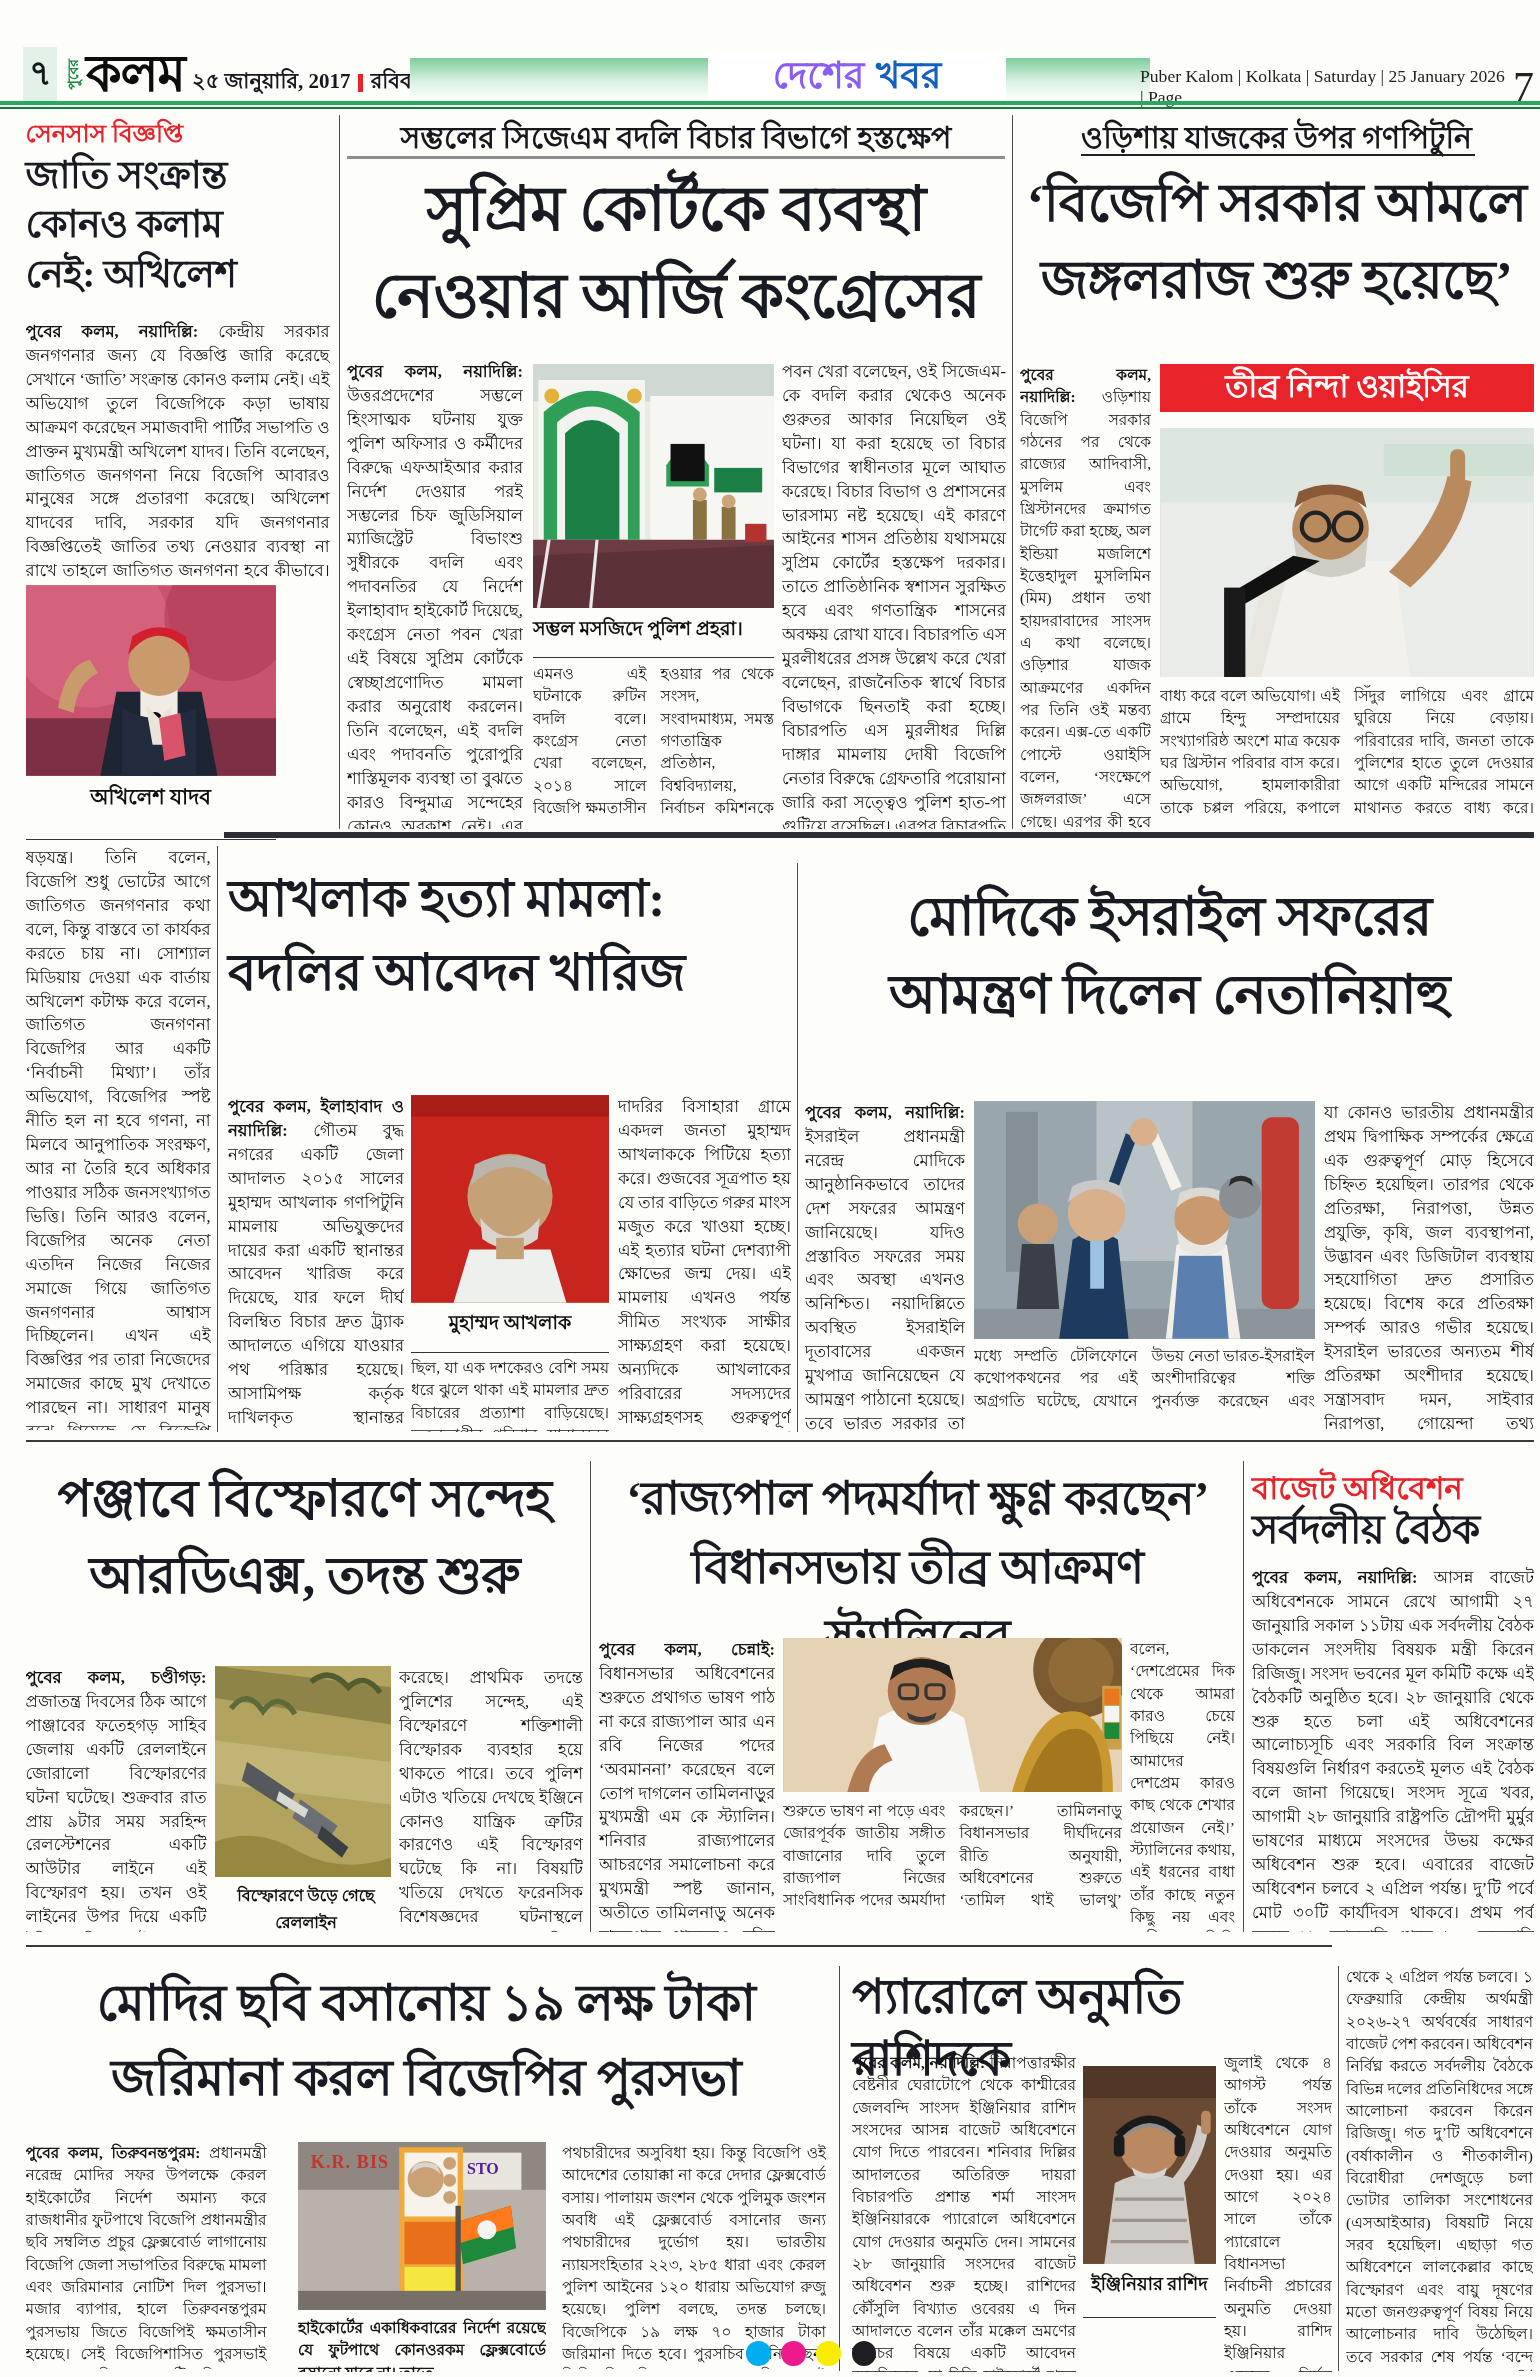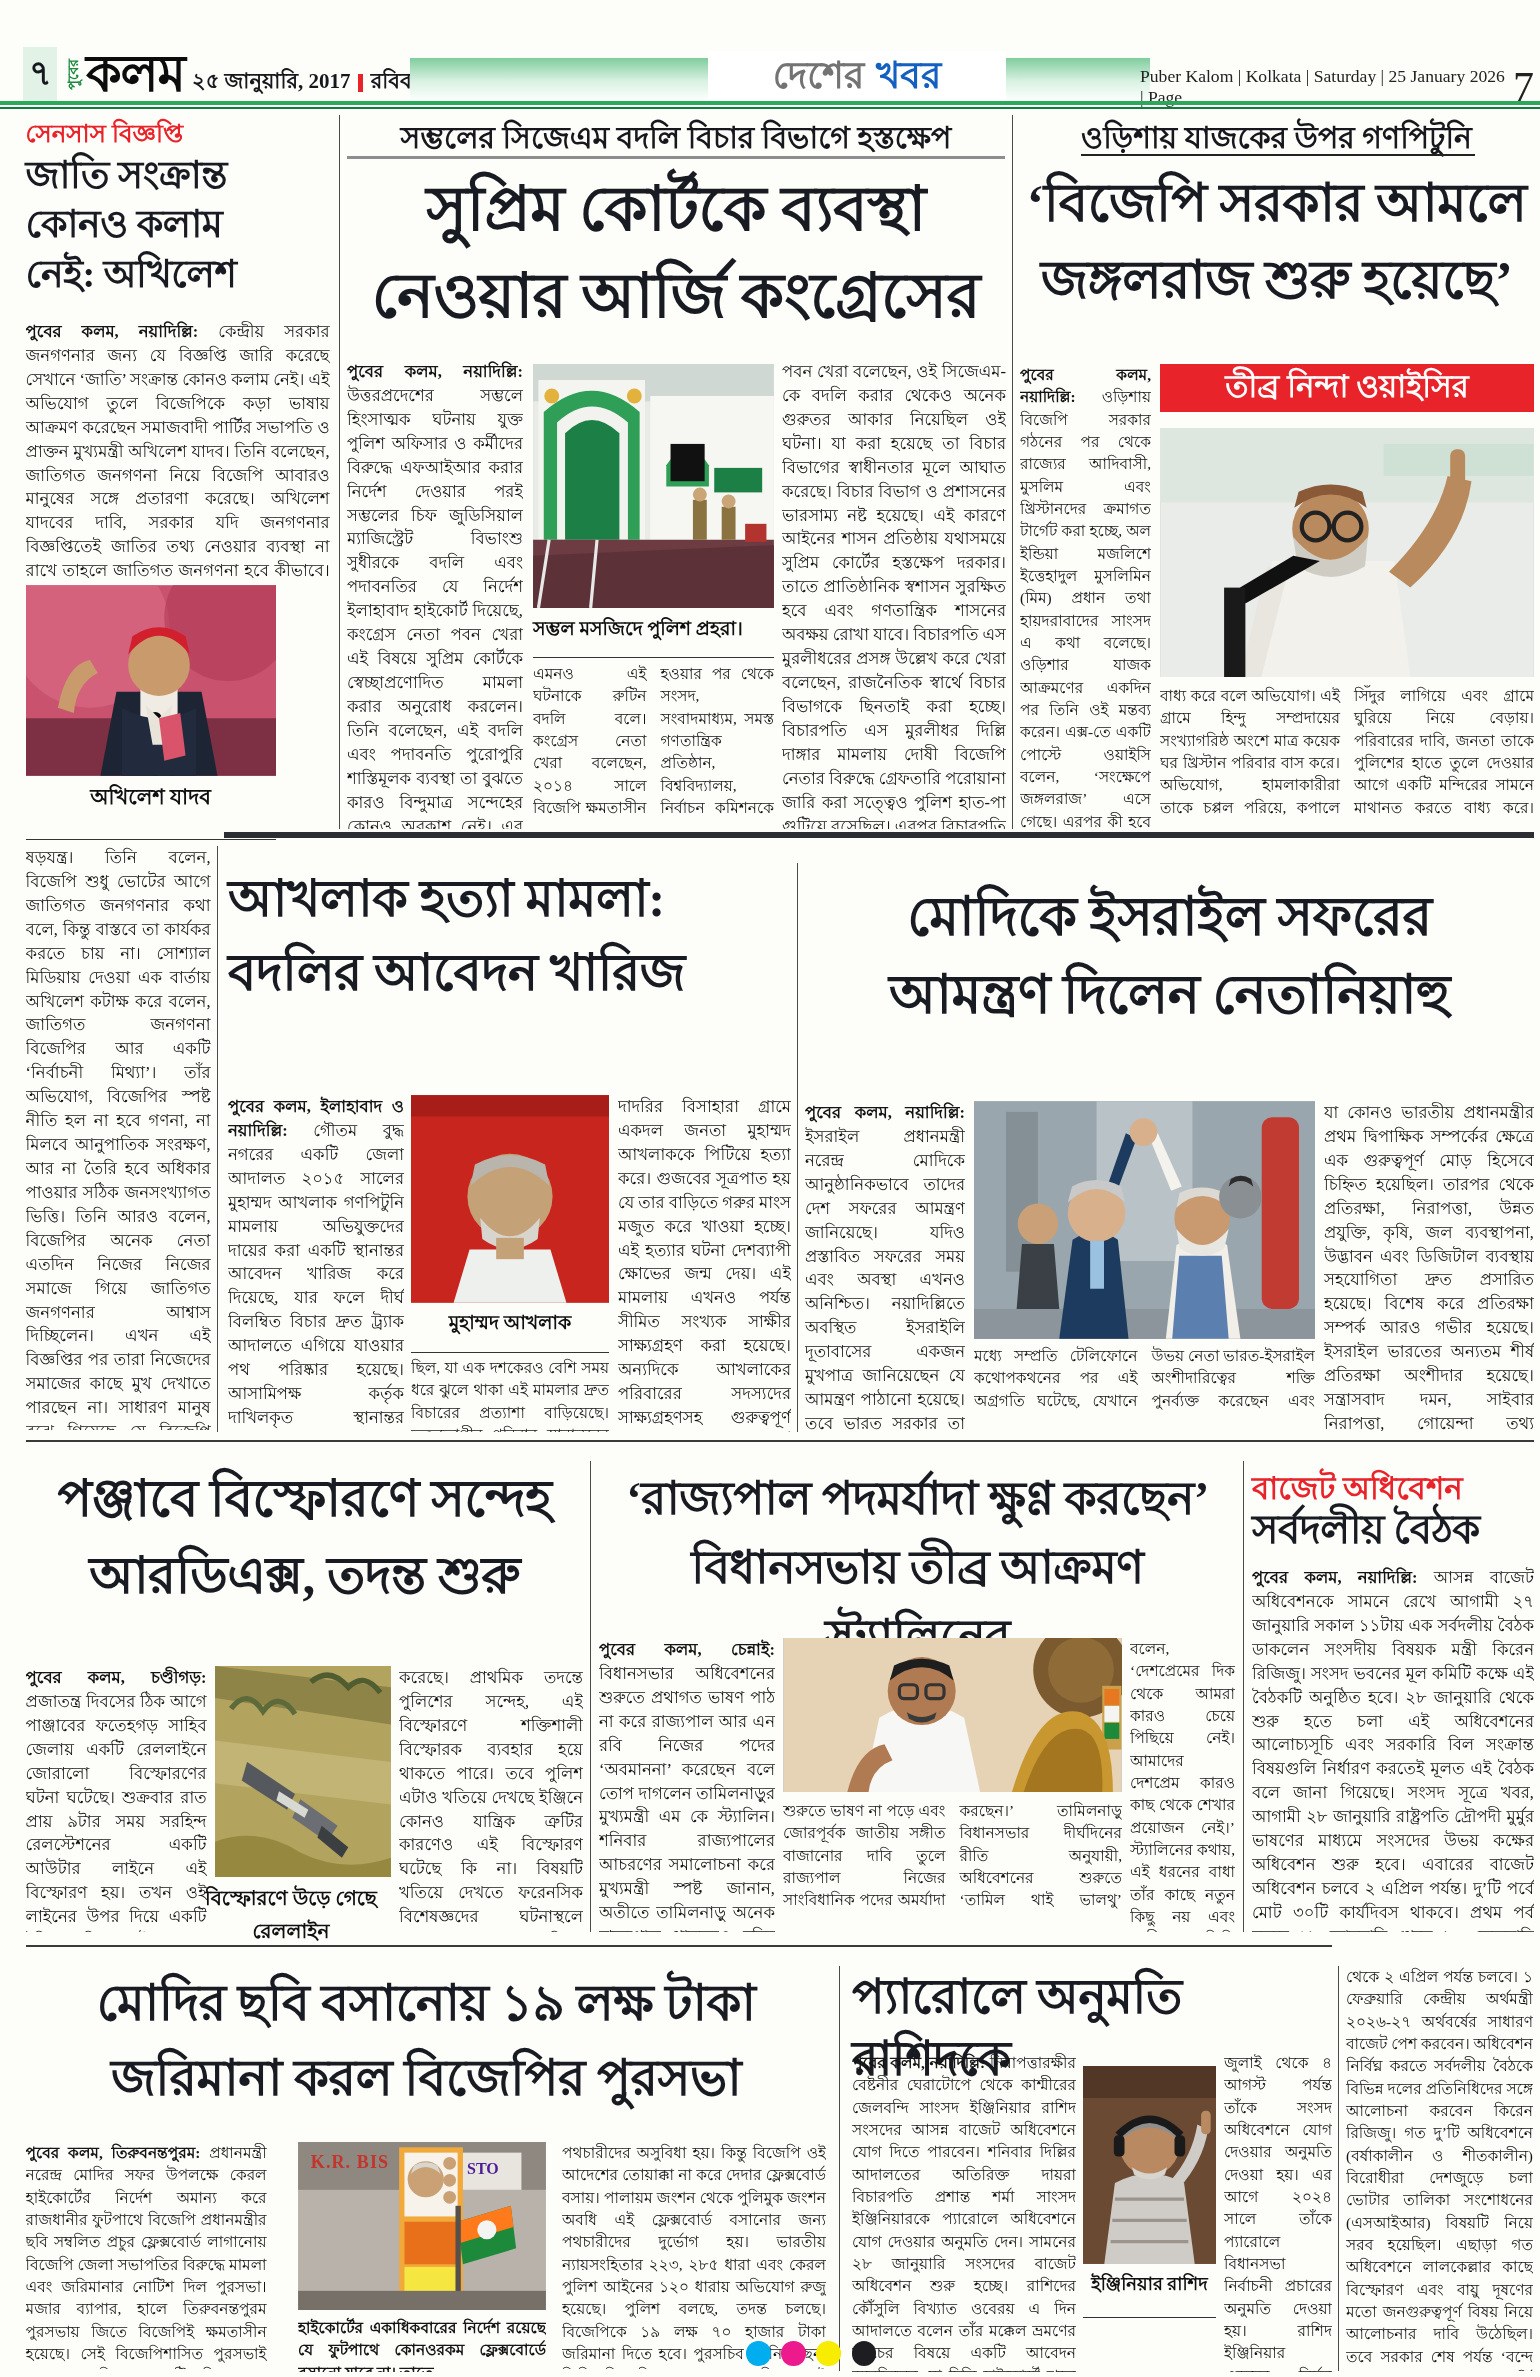--- a/index.html
+++ b/index.html
@@ -37,21 +37,21 @@
   </div>
   <div class="abs" style="left:62px;top:49px;height:51px;display:flex;align-items:center;">
     <span style="writing-mode:vertical-rl;transform:rotate(180deg);font-size:14px;font-weight:bold;color:#1a8a3e;">পুবের</span>
     <span style="font-size:51px;font-weight:bold;color:#0c0c0c;letter-spacing:-1.1px;line-height:1;">কলম</span>
   </div>
   <div class="abs" style="left:192px;top:65px;font-size:21px;font-weight:bold;color:#16181d;white-space:nowrap;">
     <span>২৫ জানুয়ারি, 2017</span><span class="redpipe"></span><span>রবিবার</span><span class="redpipe"></span><span>১১ মাঘ, ১৪৩২</span>
   </div>
   <div class="abs greenband" style="left:410px;top:58px;width:740px;height:42px;"></div>
   <div class="abs banner-box" style="left:708px;top:51px;width:298px;height:53px;">
-    <span style="font-size:37px;font-weight:bold;color:#737373;text-align:center;">দেশের</span>
+    <span style="font-size:37px;font-weight:bold;color:#8b5cf6;text-align:center;">দেশের</span>
     <span style="font-size:37px;font-weight:bold;color:#1460c0;">খবর</span>
   </div>
   <div class="abs" style="left:1140px;top:66px;width:394px;display:flex;align-items:center;gap:7.5px;">
     <span style="font-size:17.6px;color:#222;">Puber Kalom | Kolkata | Saturday | 25 January 2026 | Page</span>
     <span style="font-size:42px;color:#222;line-height:1;">7</span>
   </div>
   <div class="abs" style="left:0;top:101px;width:1540px;height:4.3px;background:#2aa95c;"></div>
   <div class="abs" style="left:0;top:107px;width:1540px;height:1.6px;background:#127a3c;"></div>
 
   <div class="abs kick-red" style="left:25.6px;top:115px;width:304px;font-size:24.5px;">সেনসাস বিজ্ঞপ্তি</div>
@@ -246,21 +246,21 @@
       <path d="M0 140 L330 180 L330 260 L0 220 Z" fill="#c2b474"></path>
       <path d="M30 80 Q60 40 90 85 Q120 45 150 90" stroke="#5d6b3a" stroke-width="10" fill="none"></path>
       <path d="M180 30 Q215 0 250 40 Q280 10 310 50" stroke="#4f5d30" stroke-width="10" fill="none"></path>
       <path d="M60 180 L150 240 L135 270 L50 215 Z" fill="#55585c"></path>
       <path d="M160 250 L230 300 L210 330 L145 285 Z" fill="#6b6e72"></path>
       <path d="M120 235 L175 270 L168 285 L115 252 Z" fill="#d9d9d4"></path>
       <path d="M200 300 L250 340 L238 360 L192 322 Z" fill="#3c3f42"></path>
       <path d="M0 330 Q80 300 160 350 Q240 390 330 360 L330 396 L0 396 Z" fill="#96893f"></path>
     </svg>
   </div>
-  <div class="abs cap" style="left:203px;top:1883px;width:176px;font-size:20px;">বিস্ফোরণে উড়ে গেছে রেললাইন</div>
+  <div class="abs cap" style="left:218px;top:1883px;width:176px;font-size:16px;">বিস্ফোরণে উড়ে গেছে রেললাইন</div>
   <div class="abs bd" style="left:399px;top:1666px;width:184px;height:266px;">করেছে। প্রাথমিক তদন্তে পুলিশের সন্দেহ, এই বিস্ফোরণে শক্তিশালী বিস্ফোরক ব্যবহার হয়ে থাকতে পারে। তবে পুলিশ এটাও খতিয়ে দেখছে ইঞ্জিনে কোনও যান্ত্রিক ত্রুটির কারণেও এই বিস্ফোরণ ঘটেছে কি না। বিষয়টি খতিয়ে দেখতে ফরেনসিক বিশেষজ্ঞদের ঘটনাস্থলে ডাকা হয়েছে। প্রজাতন্ত্র দিবস সামনে থাকায় এবং আগেই রাজ্যে রেড অ্যালার্ট জারি থাকায় নিরাপত্তা ব্যবস্থা আরও কড়া করা হয়েছে। পুলিশ জানিয়েছে, যে লাইনে বিস্ফোরণ হয়েছে সেখানে শুধু</div>
 
   <div class="abs vrule" style="left:590px;top:1461px;height:471px;"></div>
 
   <div class="abs hl hl-c" style="left:599px;top:1464px;width:637px;font-size:46px;line-height:1.5;">
     <div>‘রাজ্যপাল পদমর্যাদা ক্ষুণ্ণ করছেন’</div>
     <div>বিধানসভায় তীব্র আক্রমণ স্ট্যালিনের</div>
   </div>
   <div class="abs bd" style="left:599px;top:1638px;width:176px;height:294px;">
     <span class="dl">পুবের কলম, চেন্নাই:</span>

